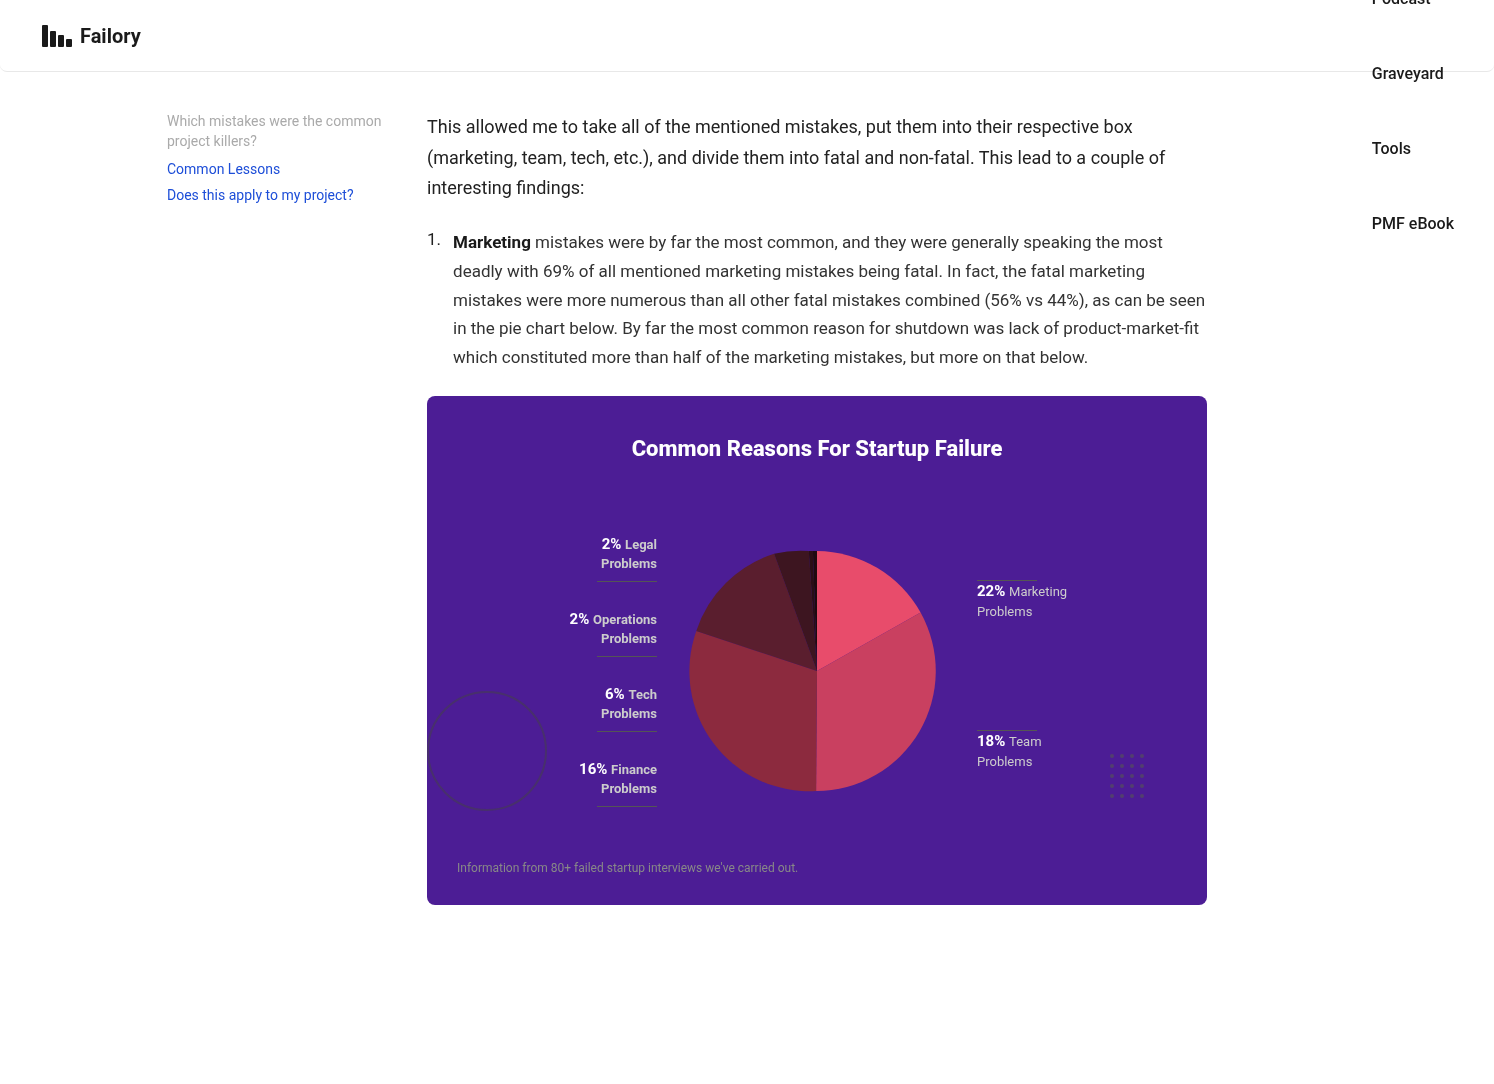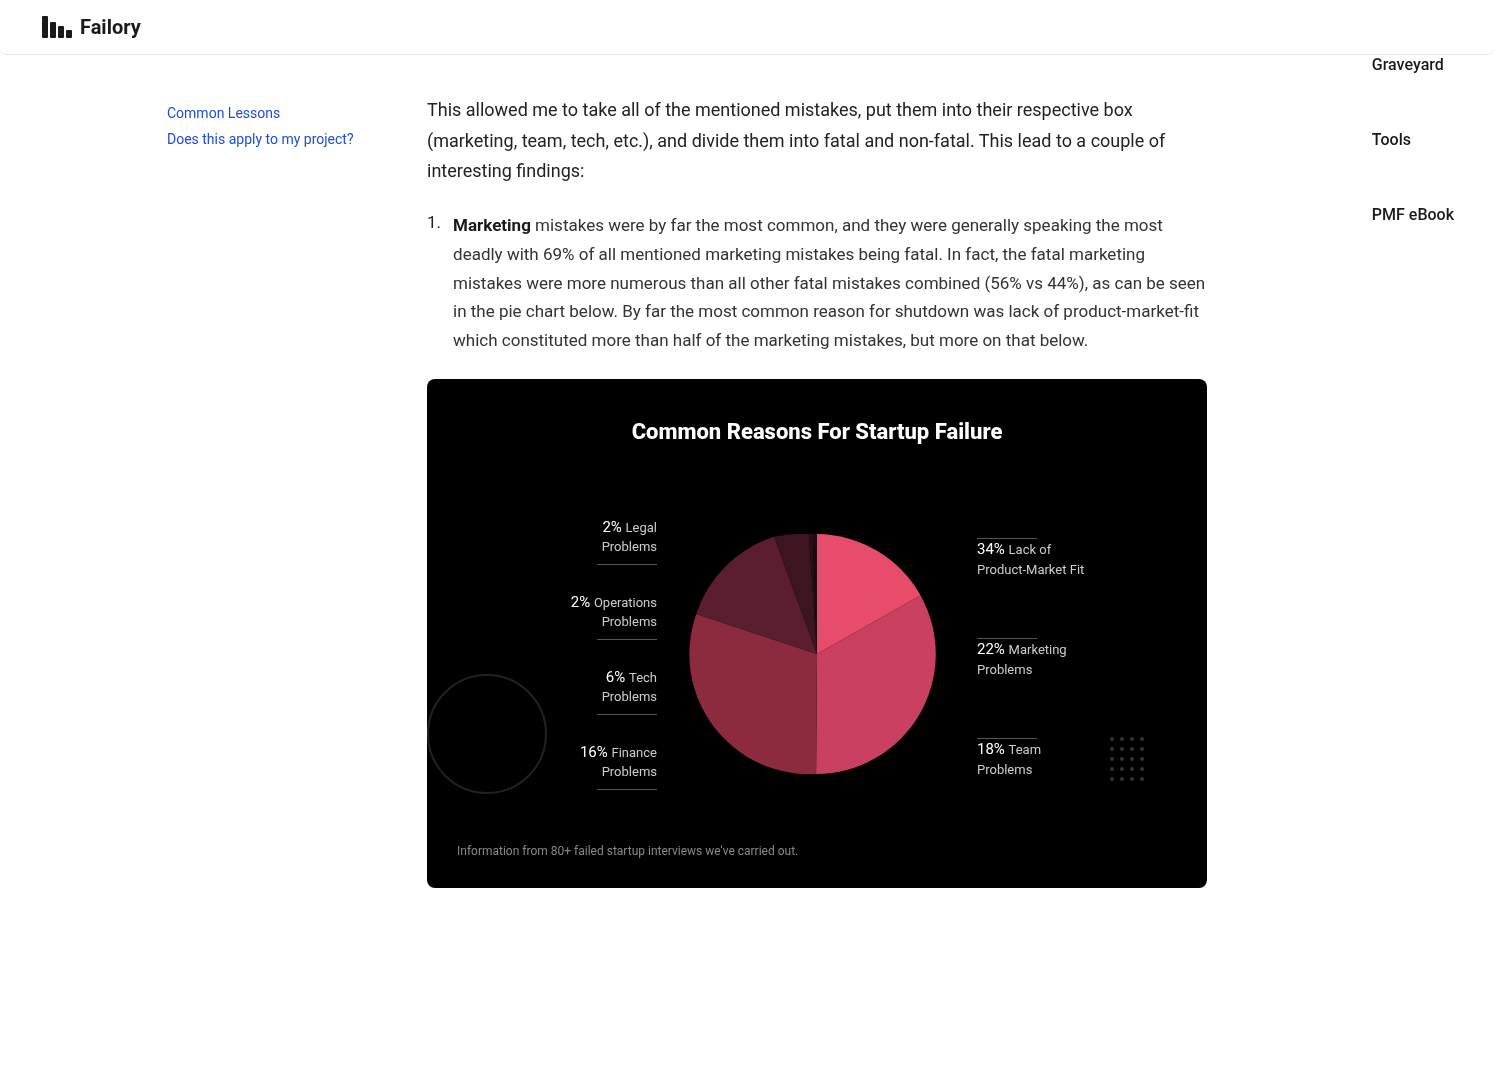--- a/index.html
+++ b/index.html
@@ -3,21 +3,21 @@
   <meta charset="utf-8">
   <style>
     * { box-sizing: border-box; margin: 0; padding: 0; }
     body { font-family: -apple-system, BlinkMacSystemFont, 'Segoe UI', Roboto, sans-serif; background: #fff; color: #1a1a1a; }
 
     
     .header {
       display: flex;
       align-items: center;
       padding: 0 40px;
-      height: 55px;
+      height: 72px;
       border-bottom: 1px solid #e8e8e8;
       border-radius: 7px;
     }
     .logo {
       display: flex;
       align-items: center;
       gap: 8px;
       font-weight: 700;
       font-size: 20px;
       margin-right: auto;
@@ -103,21 +103,21 @@
       line-height: 1.7;
       color: #333;
     }
     .list-text strong {
       font-weight: 700;
       color: #1a1a1a;
     }
 
     
     .chart-container {
-      background: #000000;
+      background: #4c1d95;
       border-radius: 8px;
       padding: 40px 30px 30px;
       margin-top: 24px;
       position: relative;
       overflow: hidden;
     }
     .chart-title {
       color: #fff;
       font-size: 22px;
       font-weight: 800;
@@ -161,21 +161,21 @@
       padding: 20px 0;
     }
     .label-item {
       display: flex;
       align-items: flex-start;
       gap: 4px;
     }
     .label-pct {
       color: #fff;
       font-size: 15px;
-      font-weight: 400;
+      font-weight: 700;
     }
     .label-desc {
       color: #ccc;
       font-size: 13px;
       line-height: 1.3;
     }
     .label-line {
       border-top: 1px solid #555;
       width: 60px;
       margin-top: 8px;
@@ -234,20 +234,21 @@
     <a>Podcast</a>
     <a>Graveyard</a>
     <a>Tools</a>
     <a>PMF eBook</a>
   </nav>
 </header>
 
 <main class="main">
 
   <aside class="sidebar">
+    <div class="sidebar-item-top">Which mistakes were the common project killers?</div>
     <div class="sidebar-section-title">Common Lessons</div>
     <div class="sidebar-section-title">Does this apply to my project?</div>
   </aside>
 
   <article class="content">
     <p class="intro-text">This allowed me to take all of the mentioned mistakes, put them into their respective box (marketing, team, tech, etc.), and divide them into fatal and non-fatal. This lead to a couple of interesting findings:</p>
 
     <div class="list-item">
       <span class="list-number">1.</span>
       <p class="list-text">
@@ -290,26 +291,20 @@
           <path d="M140,140 L19.3,100 A120,120 0 0,1 97.1,22.8 Z" fill="#5a1e2e"></path>
 
           <path d="M140,140 L97.1,22.8 A120,120 0 0,1 131.8,20.1 Z" fill="#3d1520"></path>
 
           <path d="M140,140 L131.8,20.1 A120,120 0 0,1 135.9,20.0 Z" fill="#2a0e16"></path>
 
           <path d="M140,140 L135.9,20.0 A120,120 0 0,1 140,20 Z" fill="#1e0a10"></path>
         </svg>
 
         <div class="labels-right">
-          <div class="label-item">
-            <div>
-              <div class="label-line"></div>
-              <span class="label-pct"><span>34%</span> </span><span class="label-desc">Lack of<br>Product-Market Fit</span>
-            </div>
-          </div>
           <div class="label-item">
             <div>
               <div class="label-line"></div>
               <span class="label-pct"><span>22%</span> </span><span class="label-desc">Marketing<br>Problems</span>
             </div>
           </div>
           <div class="label-item">
             <div>
               <div class="label-line"></div>
               <span class="label-pct"><span>18%</span> </span><span class="label-desc">Team<br>Problems</span>

